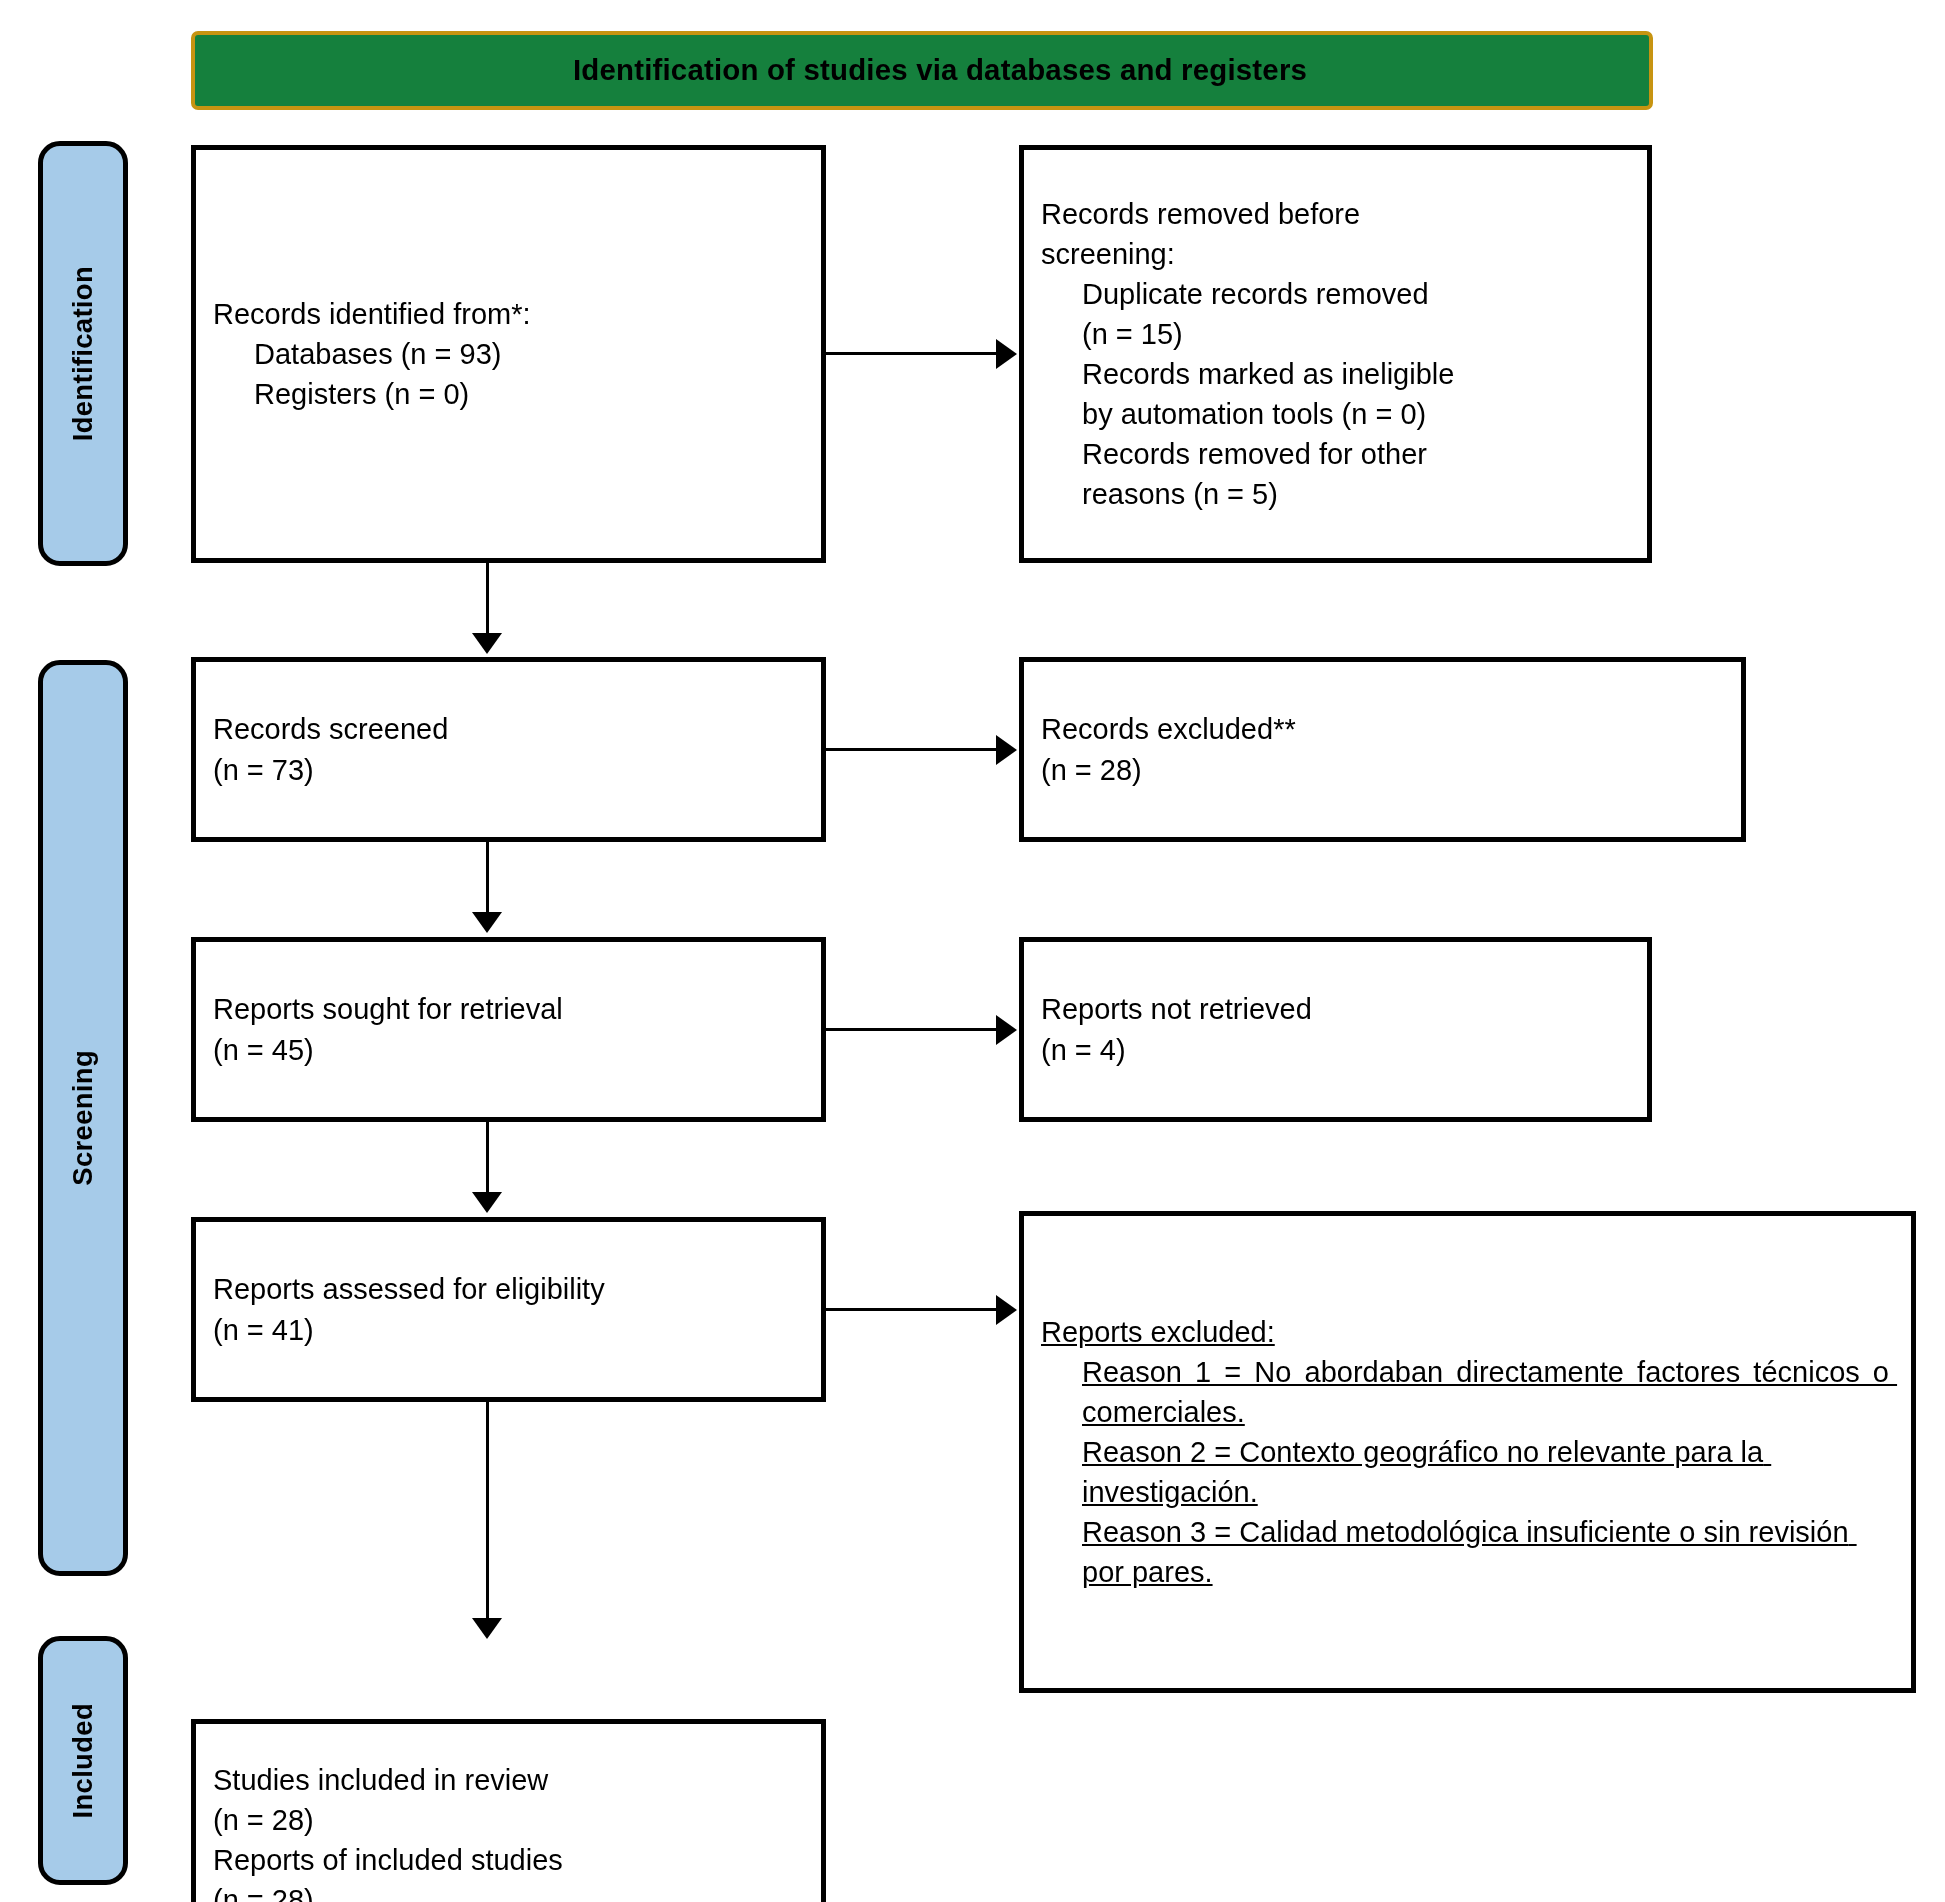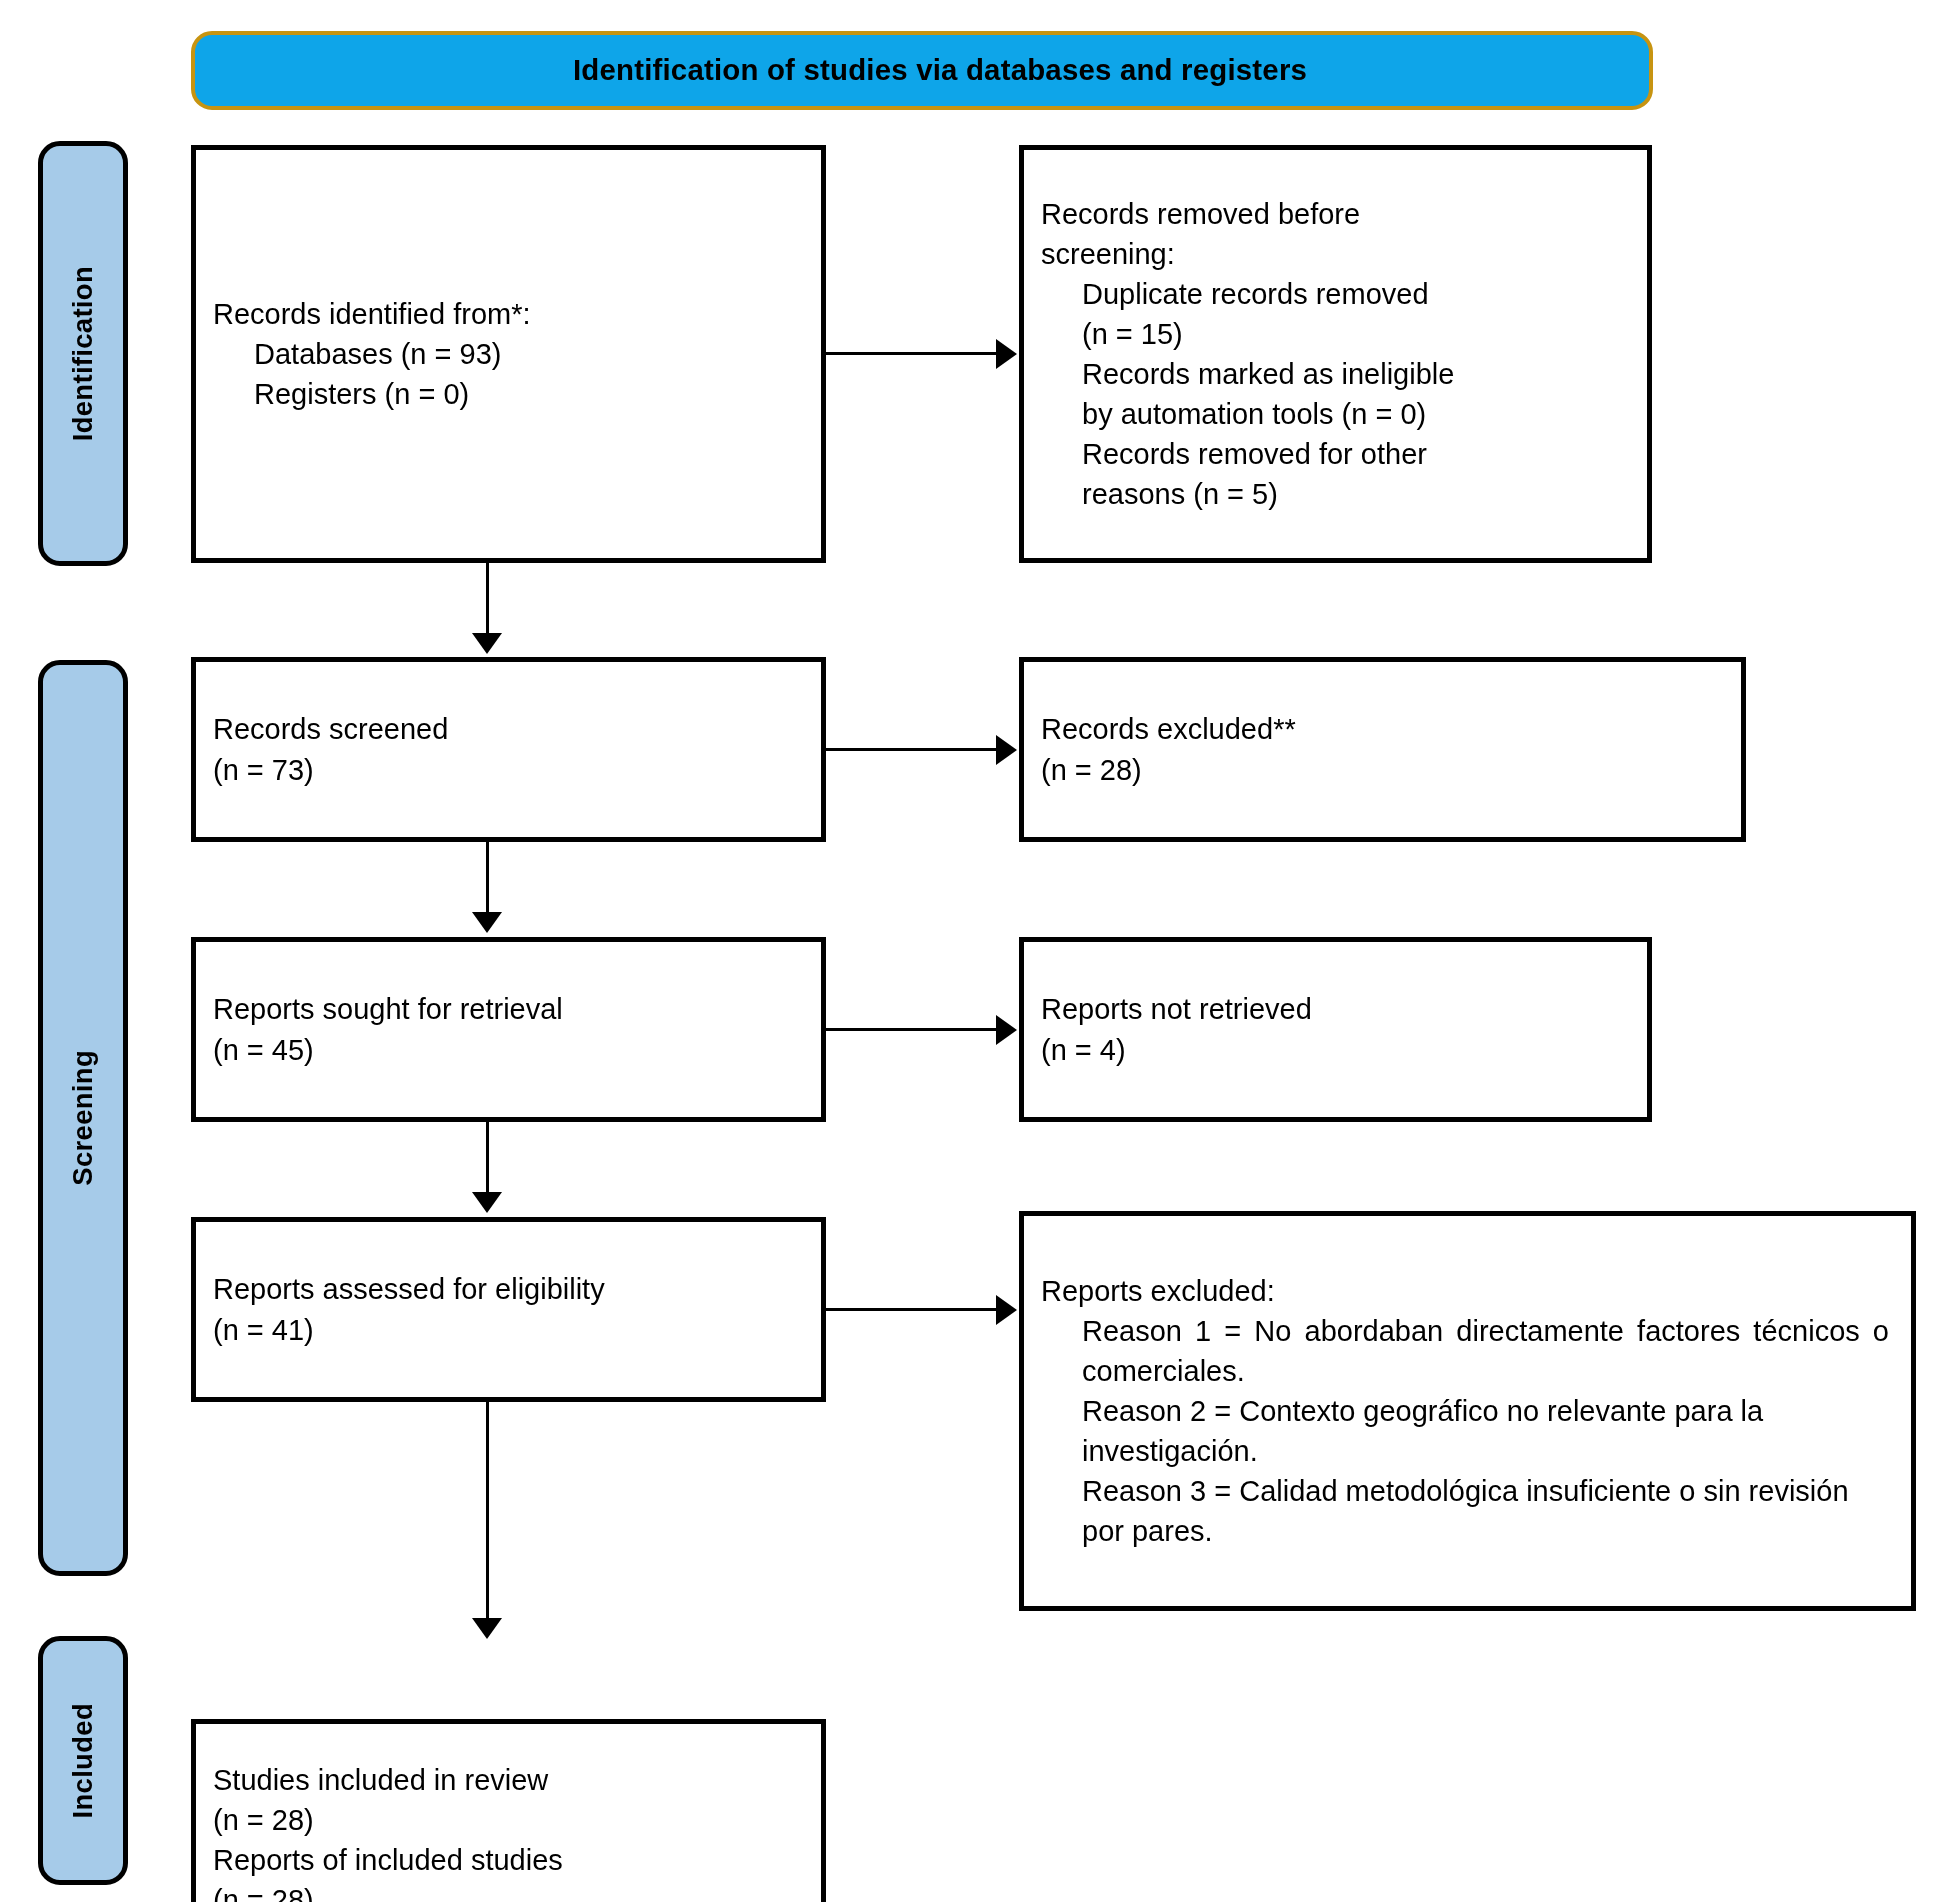--- a/index.html
+++ b/index.html
@@ -19,23 +19,23 @@
     overflow: hidden;
   }
 
   
   .header-banner {
     position: absolute;
     left: 191px;
     top: 31px;
     width: 1462px;
     height: 79px;
-    background: #0ea5e9;
+    background: #15803d;
     border: 4.6px solid #C79411;
-    border-radius: 21px;
+    border-radius: 7px;
     box-sizing: border-box;
     display: flex;
     align-items: center;
     justify-content: center;
     padding-left: 36px;
   }
   .header-title {
     font-size: 29.4px;
     font-weight: bold;
     color: #000000;
@@ -177,21 +177,21 @@
   <div class="line-h" style="left:826px; top:1028px; width:171px;"></div>
   <div class="arrow-right" style="left:996px; top:1015px;"></div>
 
   <div class="line-v" style="left:486px; top:1122px; height:77px;"></div>
   <div class="arrow-down" style="left:472px; top:1192px;"></div>
 
   <div class="flow-box" style="left:191px; top:1217px; width:635px; height:185px;">
     <div class="box-text"><span>Reports assessed for eligibility</span><span style="display:block">(n = 41)</span></div>
   </div>
 
-  <div class="flow-box" style="left:1019px; top:1211px; width:897px; height:400px;">
+  <div class="flow-box" style="left:1019px; top:1211px; width:897px; height:482px;text-decoration:underline;">
     <div class="box-text justify"><span style="display:block; text-align:left;">Reports excluded:</span><span class="hang">Reason 1 = No abordaban directamente factores técnicos o comerciales.</span><span class="hang" style="text-align:left;">Reason 2 = Contexto geográfico no relevante para la investigación.</span><span class="hang" style="text-align:left;">Reason 3 = Calidad metodológica insuficiente o sin revisión por pares.</span></div>
   </div>
 
   <div class="line-h" style="left:826px; top:1308px; width:171px;"></div>
   <div class="arrow-right" style="left:996px; top:1295px;"></div>
 
   <div class="line-v" style="left:486px; top:1402px; height:222px;"></div>
   <div class="arrow-down" style="left:472px; top:1618px;"></div>
 
   <div class="flow-box" style="left:191px; top:1719px; width:635px; height:242px;">

